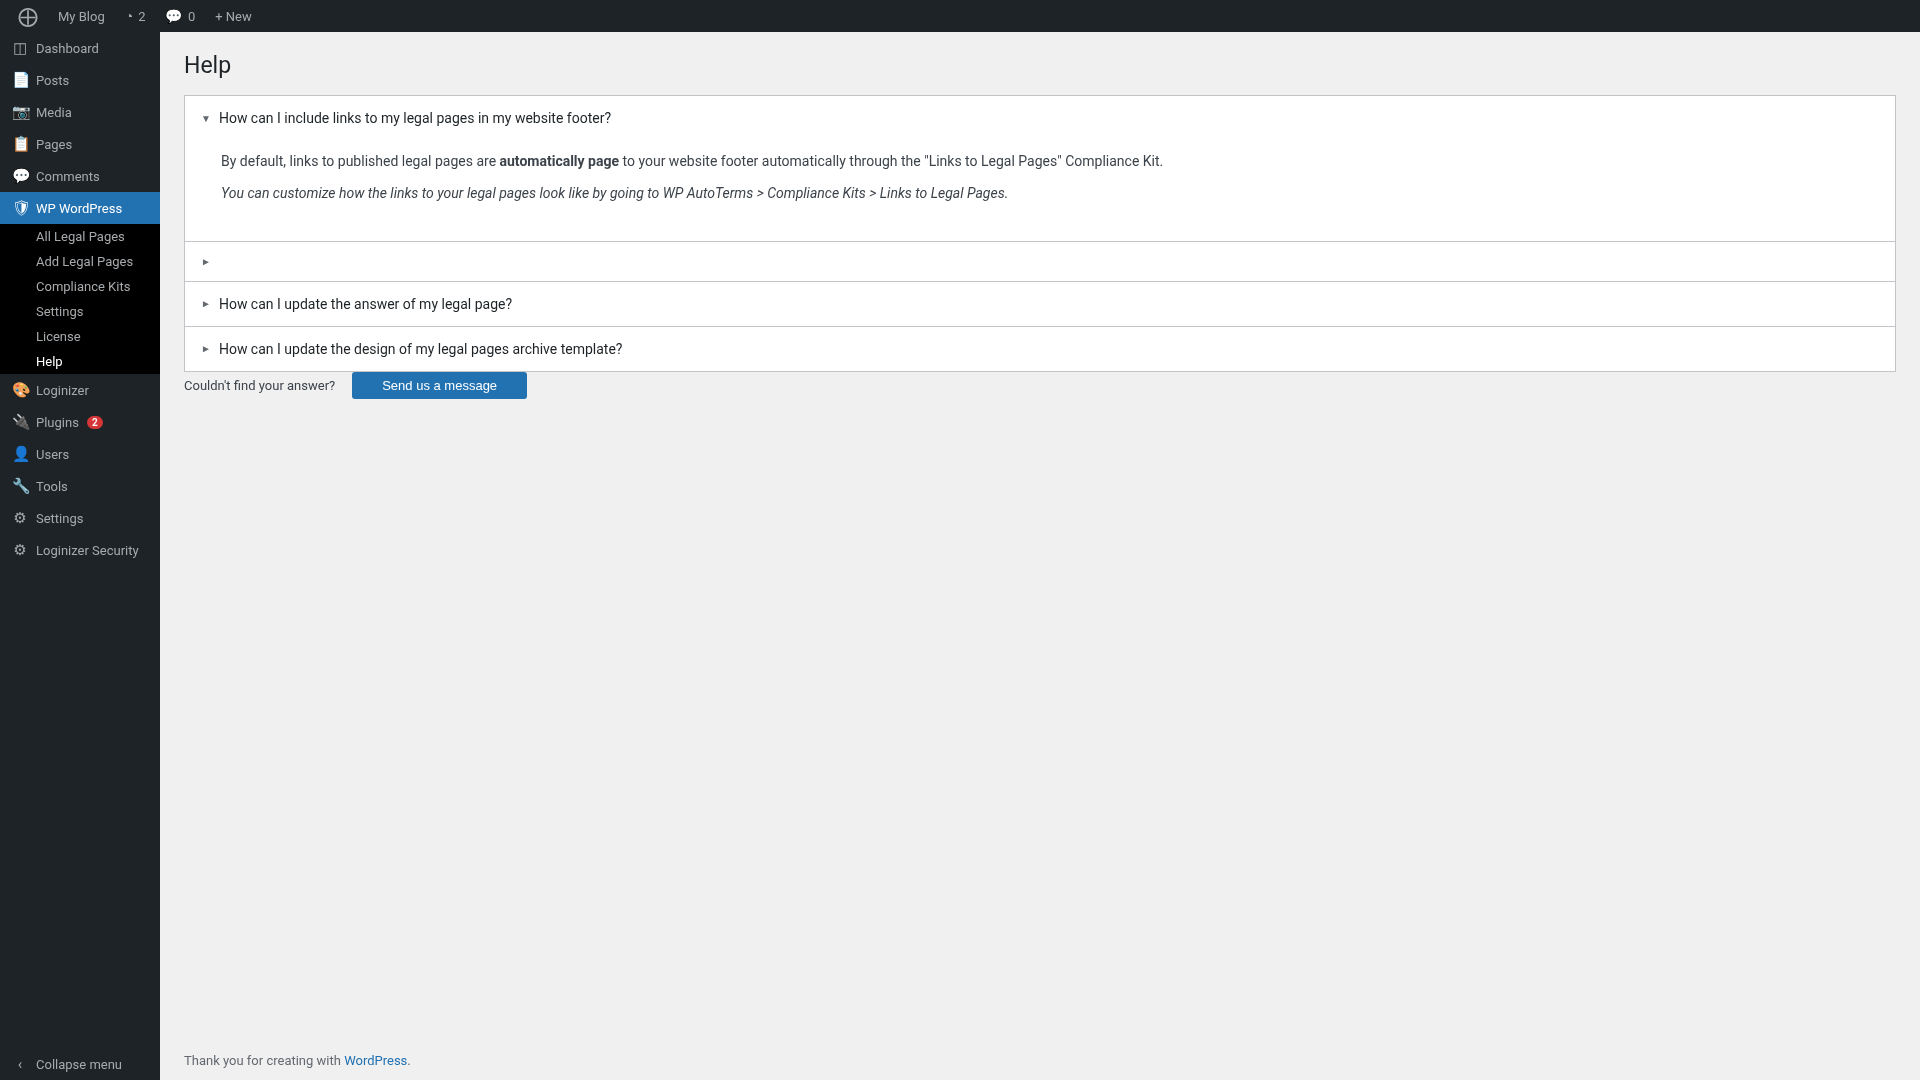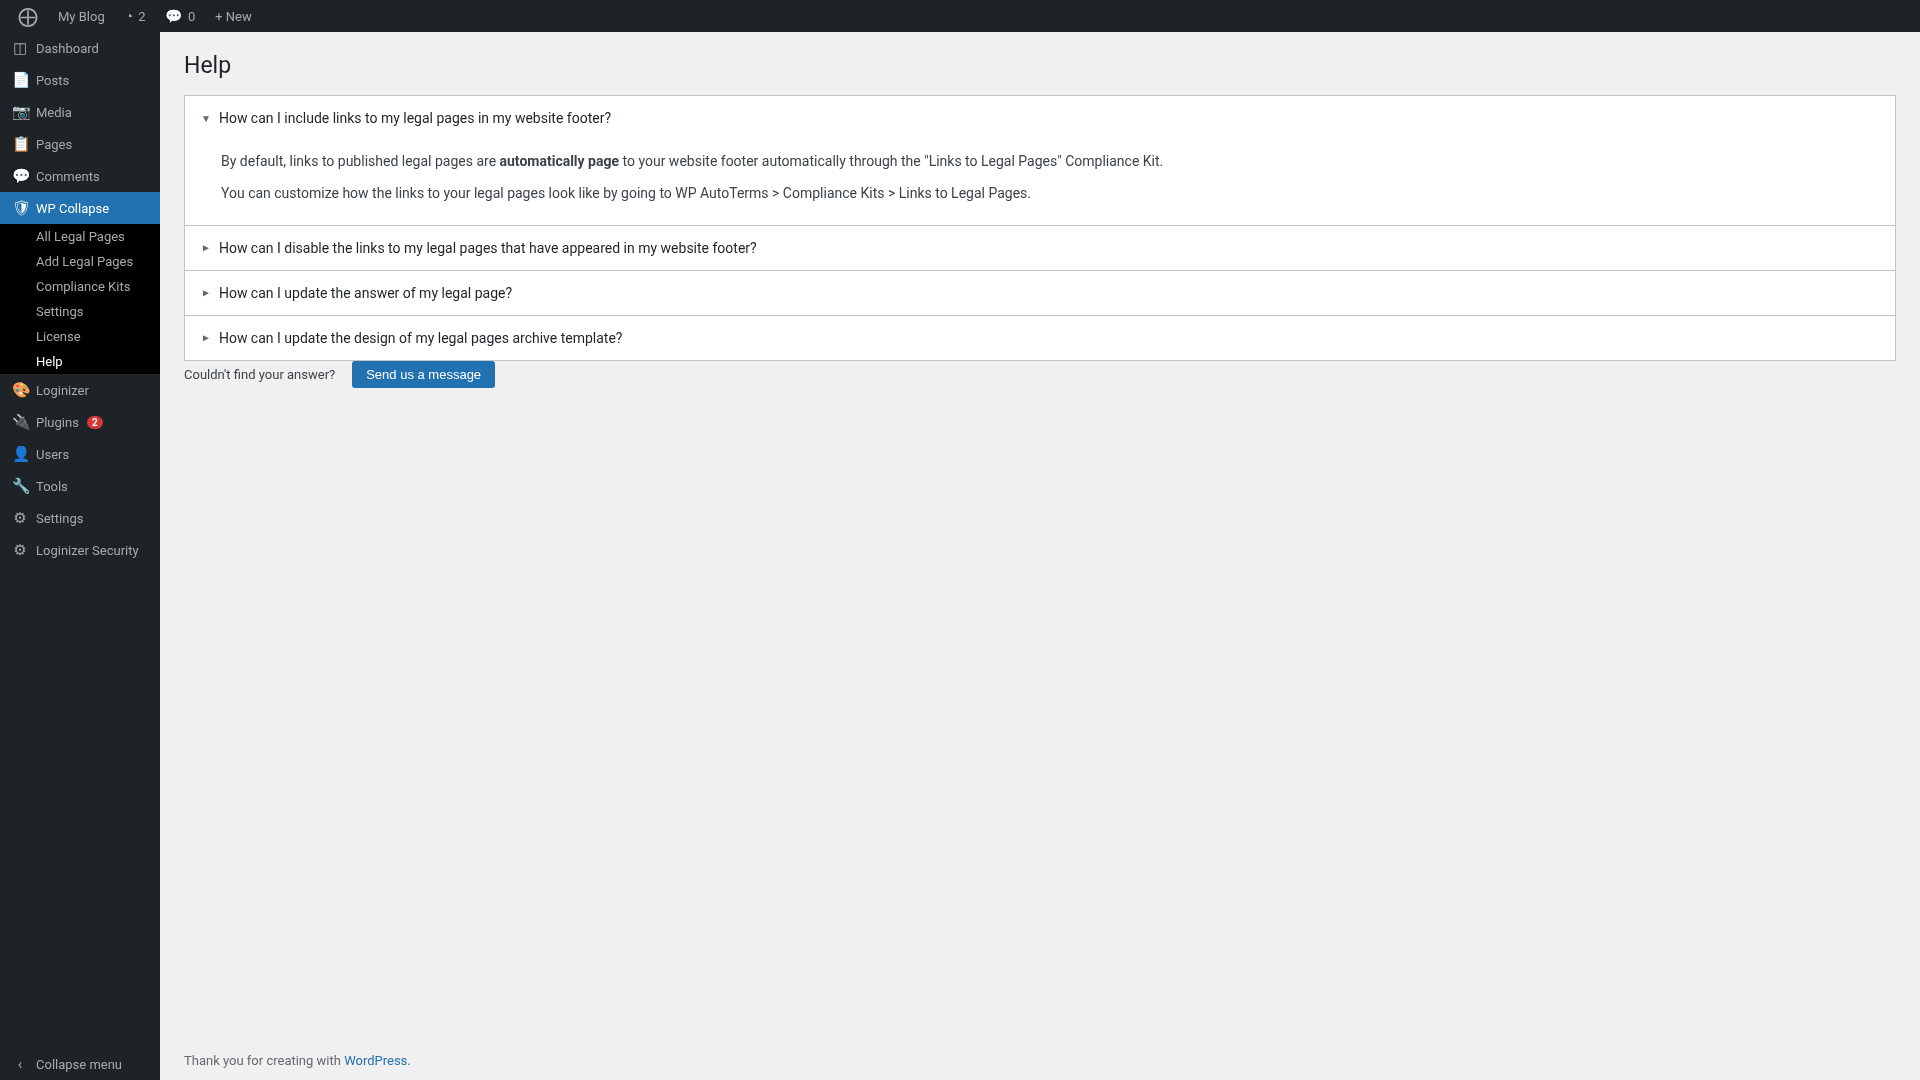--- a/index.html
+++ b/index.html
@@ -118,38 +118,38 @@
     }
 
     .faq-body {
       padding: 10px 16px 20px 36px;
       font-size: 14px;
       line-height: 1.6;
       color: #3c434a;
       background: #fff;
     }
     .faq-body p { margin-bottom: 10px; }
-    .faq-body p:last-child { margin-bottom: 0; }
+    .faq-body p:last-child { margin-bottom: 16px; font-style: italic; }
 
     .bold { font-weight: 700; }
 
     
     .cant-find {
       display: flex;
       align-items: center;
       gap: 17px;
       font-size: 13px;
       color: #3c434a;
     }
 
     .send-message-btn {
       background: #2271b1;
       color: #fff;
       border: none;
-      padding: 6px 14px;
+      padding: 6px 30px;
       border-radius: 3px;
       font-size: 13px;
       cursor: pointer;
     }
 
     
     #footer {
       padding: 12px 24px;
       font-size: 13px;
       color: #646970;
@@ -203,21 +203,21 @@
       <span>Pages</span>
     </div>
 
     <div class="sidebar-item">
       <span class="icon">💬</span>
       <span>Comments</span>
     </div>
 
     <div class="sidebar-item active">
       <span class="icon">🛡</span>
-      <span>WP Collapse</span>
+      <span>WP WordPress</span>
     </div>
 
     <div class="sidebar-submenu">
       <div class="sub-item">All Legal Pages</div>
       <div class="sub-item">Add Legal Pages</div>
       <div class="sub-item">Compliance Kits</div>
       <div class="sub-item">Settings</div>
       <div class="sub-item">License</div>
       <div class="sub-item active">Help</div>
     </div>
@@ -276,21 +276,20 @@
             <p>
               <span>By default, links to published legal pages are </span><span class="bold">automatically page</span><span> to your website footer automatically through the "Links to Legal Pages" Compliance Kit.</span>
             </p>
             <p>You can customize how the links to your legal pages look like by going to WP AutoTerms &gt; Compliance Kits &gt; Links to Legal Pages.</p>
           </div>
         </div>
 
         <div class="faq-item collapsed">
           <div class="faq-header">
             <span class="faq-arrow">►</span>
-            <span>How can I disable the links to my legal pages that have appeared in my website footer?</span>
           </div>
 
         </div>
 
         <div class="faq-item collapsed">
           <div class="faq-header">
             <span class="faq-arrow">►</span>
             <span>How can I update the answer of my legal page?</span>
           </div>
 

